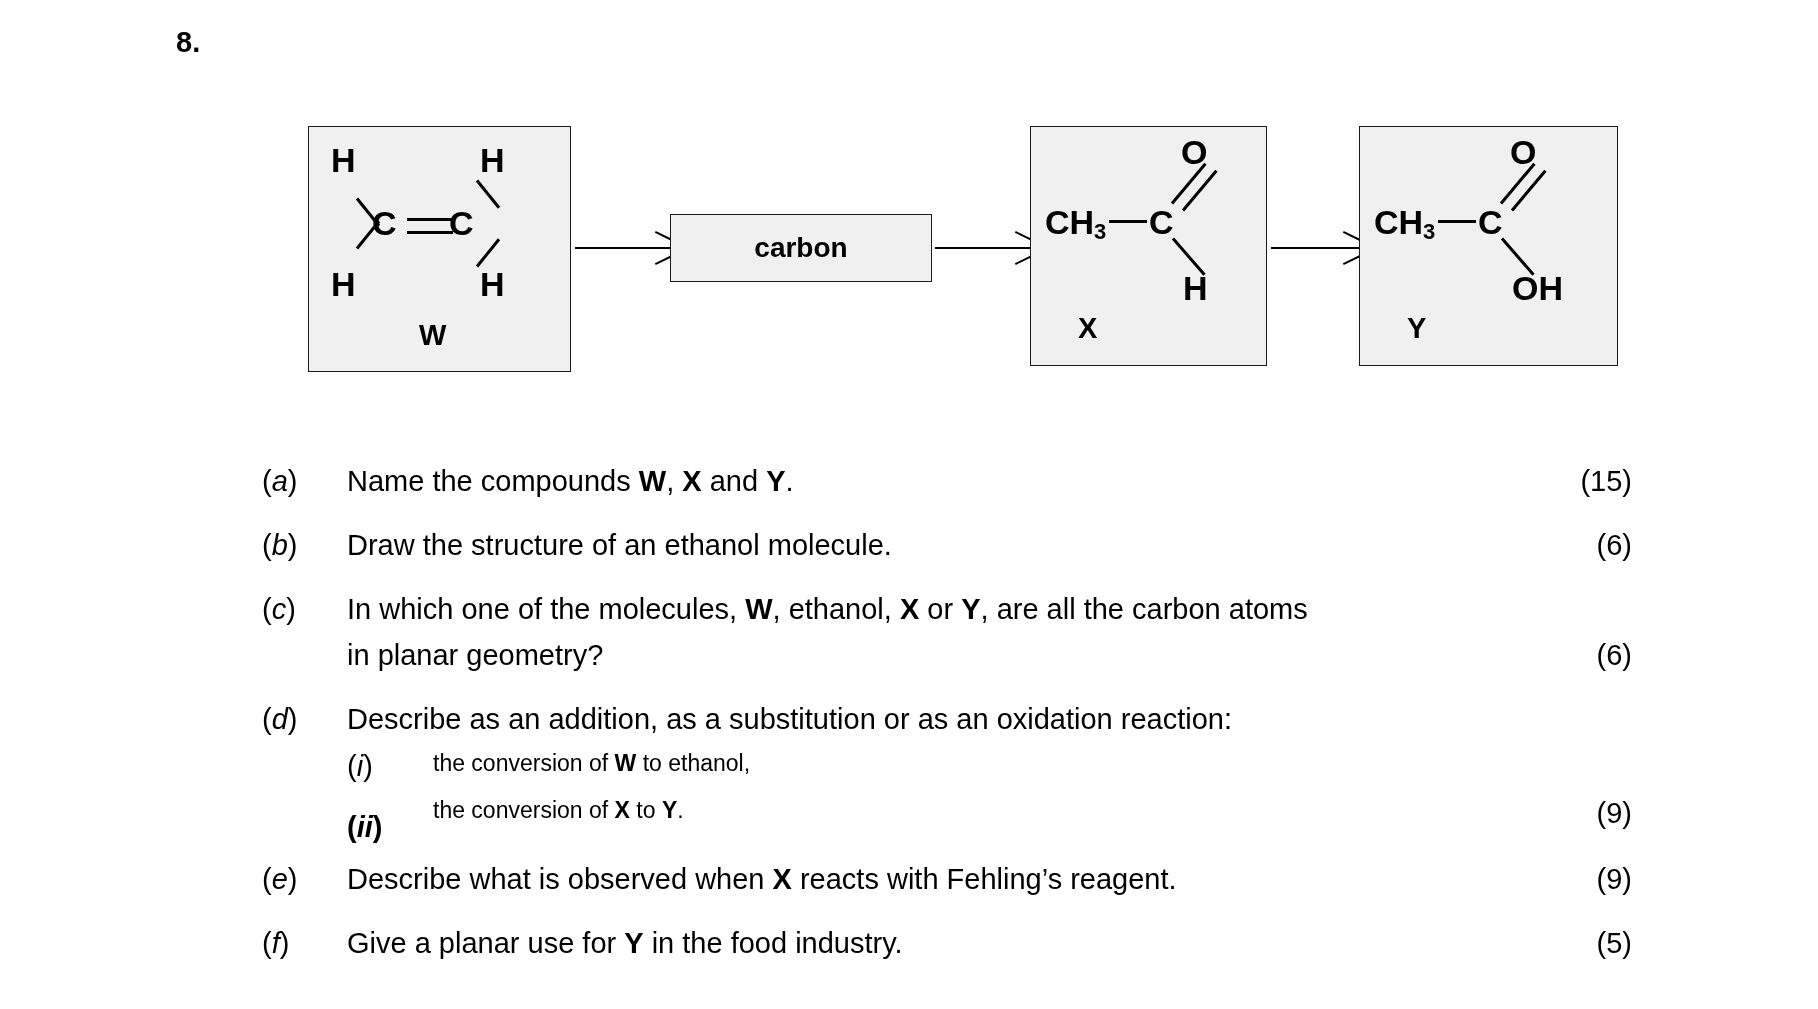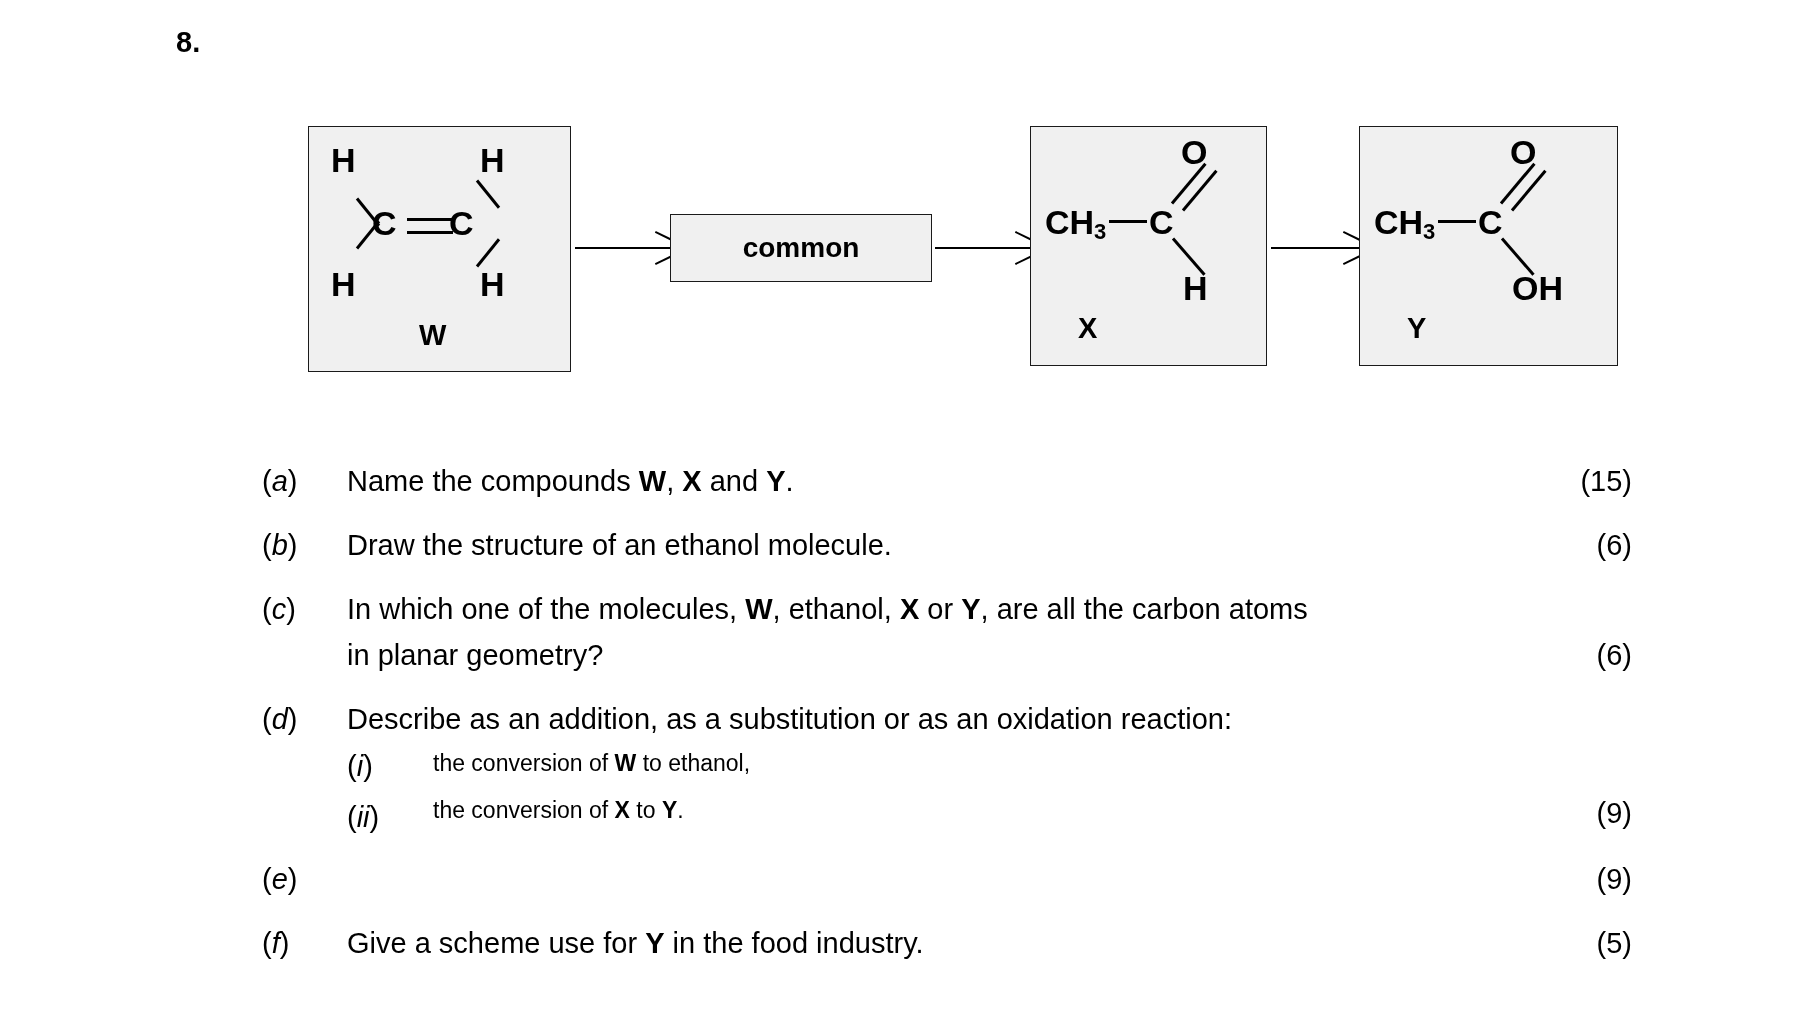--- a/index.html
+++ b/index.html
@@ -202,21 +202,21 @@
 
     <span class="mol-label" style="left:110px; top:192px;">W</span>
   </div>
 
   <div class="arrow arrow-1">
     <div class="shaft"></div>
     <div class="head"></div>
   </div>
 
   <div class="label-box box-eth">
-    <span>common</span>
+    <span>carbon</span>
   </div>
 
   <div class="arrow arrow-2">
     <div class="shaft"></div>
     <div class="head"></div>
   </div>
 
   <div class="mol-box box-x">
     <span class="atom" style="left:14px; top:78px;"><span>CH</span><sub>3</sub></span>
     <span class="atom" style="left:118px; top:78px;">C</span>
@@ -275,30 +275,31 @@
     <span class="q-marks" style="top:46px;">(6)</span>
   </div>
 
   <div class="q-row" style="height:160px;">
     <span class="q-marker" style="top:0;"><span class="paren">(</span><span>d</span><span class="paren">)</span></span>
     <span class="q-text" style="top:0;">Describe as an addition, as a substitution or as an oxidation reaction:</span>
 
     <span class="sub-marker" style="top:47px;"><span class="paren">(</span><span>i</span><span class="paren">)</span></span>
     <span class="sub-text" style="top:47px;"><span>the conversion of </span><b>W</b><span> to ethanol,</span></span>
 
-    <span class="sub-marker" style="top:98px;"><span class="paren">(</span><span>ii</span><span class="paren">)</span></span>
+    <span class="sub-marker" style="top:108px;font-weight:bold;"><span class="paren">(</span><span>ii</span><span class="paren">)</span></span>
     <span class="sub-text" style="top:94px;"><span>the conversion of </span><b>X</b><span> to </span><b>Y</b><span>.</span></span>
 
     <span class="q-marks" style="top:94px;">(9)</span>
   </div>
 
   <div class="q-row" style="height:64px;">
     <span class="q-marker" style="top:0;"><span class="paren">(</span><span>e</span><span class="paren">)</span></span>
+    <span class="q-text" style="top:0;"><span>Describe what is observed when </span><b>X</b><span> reacts with Fehling’s reagent.</span></span>
     <span class="q-marks" style="top:0;">(9)</span>
   </div>
 
   <div class="q-row" style="height:64px;">
     <span class="q-marker" style="top:0;"><span class="paren">(</span><span>f</span><span class="paren">)</span></span>
-    <span class="q-text" style="top:0;"><span>Give a scheme use for </span><b>Y</b><span> in the food industry.</span></span>
+    <span class="q-text" style="top:0;"><span>Give a planar use for </span><b>Y</b><span> in the food industry.</span></span>
     <span class="q-marks" style="top:0;">(5)</span>
   </div>
 
 </div>
 
 </body></html>

